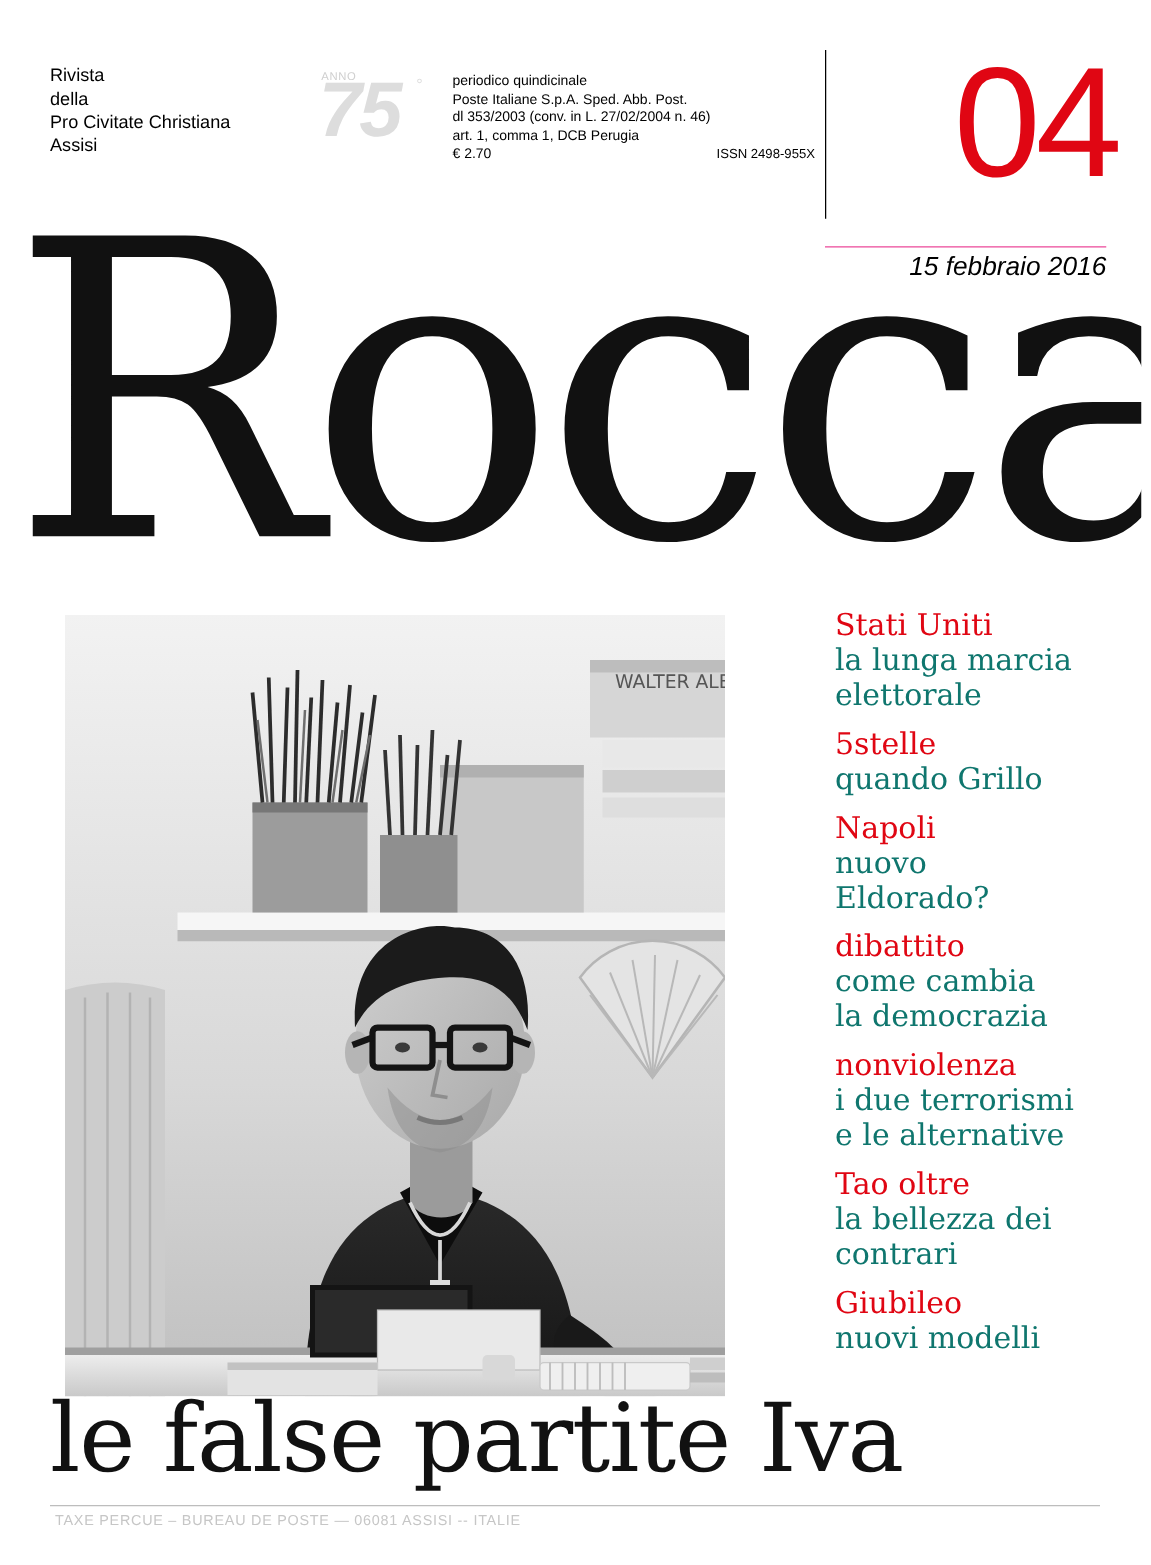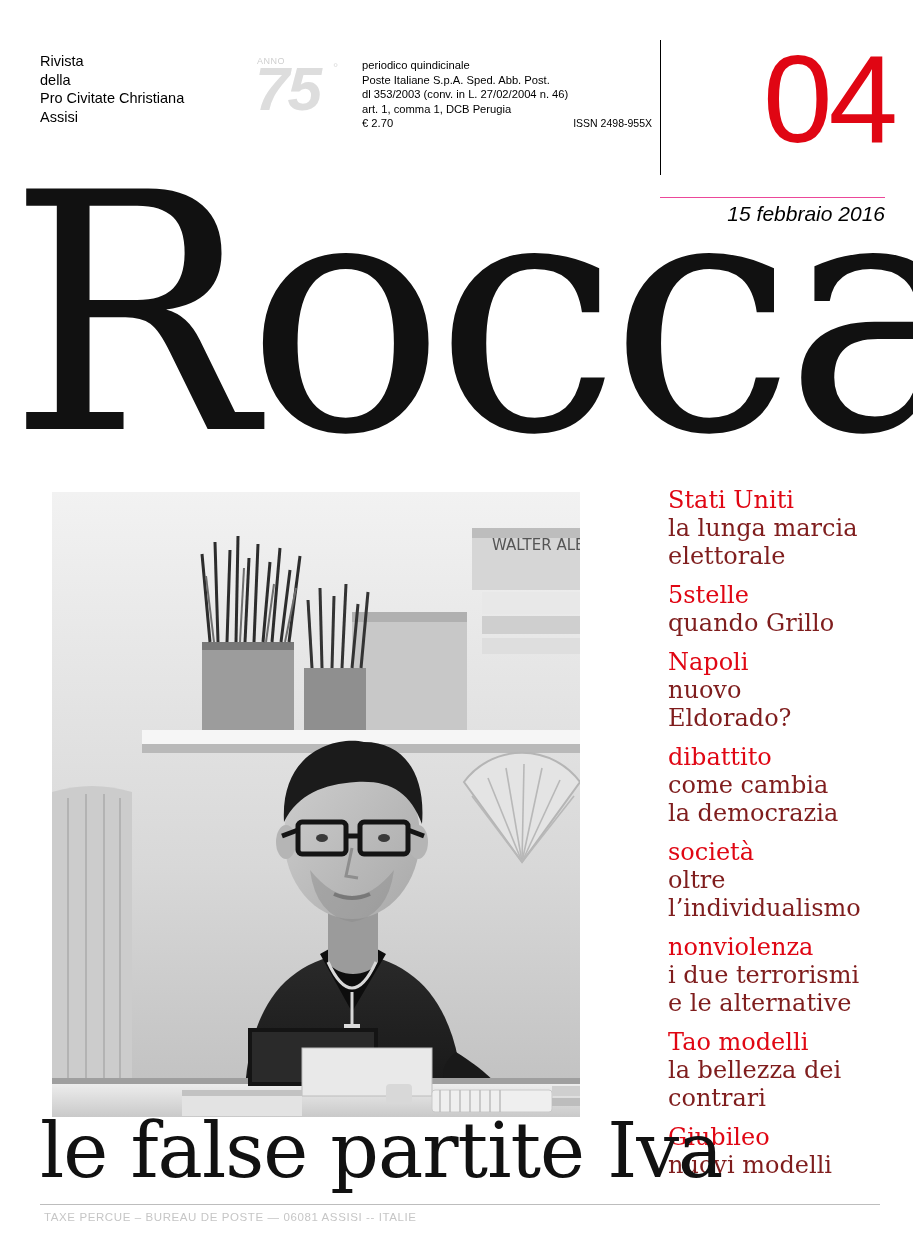--- a/index.html
+++ b/index.html
@@ -161,21 +161,21 @@
     width: 245px;
     font-family: "DejaVu Serif", serif;
   }
   .hl-item { margin-bottom: 11px; }
   .hl-kicker {
     color: #e00613;
     font-size: 24px;
     line-height: 28px;
   }
   .hl-text {
-    color: #7f1d1d;
+    color: #0f766e;
     font-size: 24px;
     line-height: 28px;
   }
 
   
   .main-title {
     position: absolute;
     left: 40px;
     top: 1108px;
     width: 880px;
@@ -425,34 +425,29 @@
       <div class="hl-text">nuovo</div>
       <div class="hl-text">Eldorado?</div>
     </div>
 
     <div class="hl-item">
       <div class="hl-kicker">dibattito</div>
       <div class="hl-text">come cambia</div>
       <div class="hl-text">la democrazia</div>
     </div>
 
-    <div class="hl-item">
-      <div class="hl-kicker">società</div>
-      <div class="hl-text">oltre</div>
-      <div class="hl-text">l’individualismo</div>
-    </div>
 
     <div class="hl-item">
       <div class="hl-kicker">nonviolenza</div>
       <div class="hl-text">i due terrorismi</div>
       <div class="hl-text">e le alternative</div>
     </div>
 
     <div class="hl-item">
-      <div class="hl-kicker">Tao modelli</div>
+      <div class="hl-kicker">Tao oltre</div>
       <div class="hl-text">la bellezza dei</div>
       <div class="hl-text">contrari</div>
     </div>
 
     <div class="hl-item">
       <div class="hl-kicker">Giubileo</div>
       <div class="hl-text">nuovi modelli</div>
     </div>
 
   </div>

